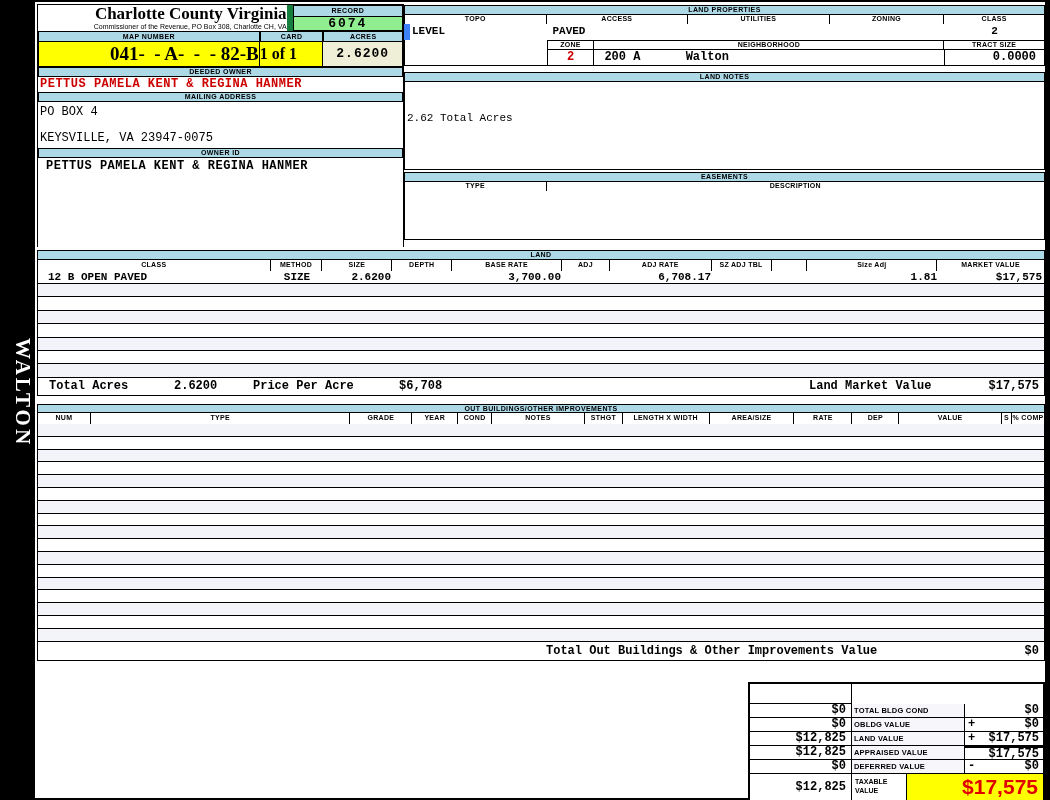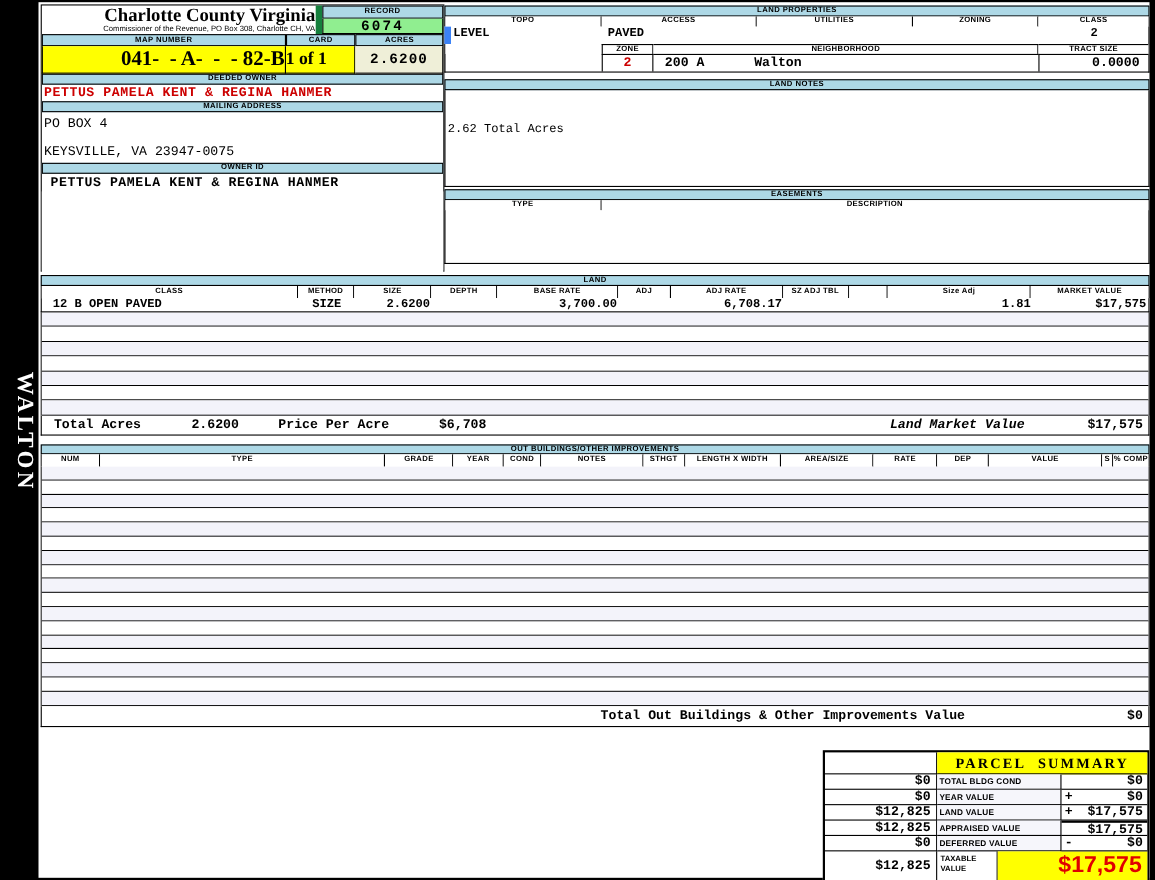--- a/index.html
+++ b/index.html
@@ -92,21 +92,21 @@
   .d-arate { left:573px; width:100px; text-align:right; }
   .d-szadj { left:771px; width:128px; text-align:right; }
   .d-mval { left:901px; width:103px; text-align:right; }
   .erow { border-bottom:1px solid #000; background:#fff; }
   .erow.alt { background:#F3F3FA; }
   .land-rows { border-left:1px solid #000; border-right:1px solid #000; }
   .land-rows .erow { height:13.4px; }
   .totalsrow { position:relative; height:18px; border:1px solid #000; border-top:none;
                font:bold 12px "Liberation Mono", monospace; line-height:17px; background:#fff; }
   .totalsrow span { position:absolute; top:0; white-space:pre; }
-  .t0{left:11px;} .t1{left:136px;} .t2{left:215px;} .t3{left:361px;} .t4{left:771px;font-style:italic;}
+  .t0{left:11px;} .t1{left:136px;} .t2{left:215px;} .t3{left:361px;} .t4{left:771px;}
   .t5{right:5px;}
 
   
   .ob-section { position:absolute; left:2px; top:402px; width:1008px; }
   .ob-section .band { height:9px; line-height:7px; }
   .o0{width:53px;} .o1{width:260px;} .o2{width:62px;} .o3{width:46px;} .o4{width:34px;}
   .o5{width:93px;} .o6{width:38px;} .o7{width:87px;} .o8{width:85px;} .o9{width:58px;}
   .o10{width:47px;} .o11{width:103px;} .o12{width:10px;} .o13{width:32px; border-right:none;}
   .ob-rows { border-left:1px solid #000; border-right:1px solid #000; }
   .ob-rows .erow { height:12.8px; }
@@ -305,33 +305,32 @@
         </div>
       <div class="ob-total">
         <span class="lbl">Total Out Buildings &amp; Other Improvements Value</span>
         <span class="val">$0</span>
       </div>
     </div>
 
     <div class="summary">
       <div class="sum-hdr">
         <div class="sum-blank"></div>
-        <div class="sum-title">PARCEL SUMMARY</div>
       </div>
       <div class="sum-row">
         <div class="sum-prior">$0</div>
         <div class="sum-label">TOTAL BLDG COND</div>
         <div class="sum-val">
           <span class="op"></span>
           <span>$0</span>
         </div>
       </div>
       <div class="sum-row">
         <div class="sum-prior">$0</div>
-        <div class="sum-label">YEAR VALUE</div>
+        <div class="sum-label">OBLDG VALUE</div>
         <div class="sum-val">
           <span class="op">+</span>
           <span>$0</span>
         </div>
       </div>
       <div class="sum-row">
         <div class="sum-prior">$12,825</div>
         <div class="sum-label">LAND VALUE</div>
         <div class="sum-val">
           <span class="op">+</span>

